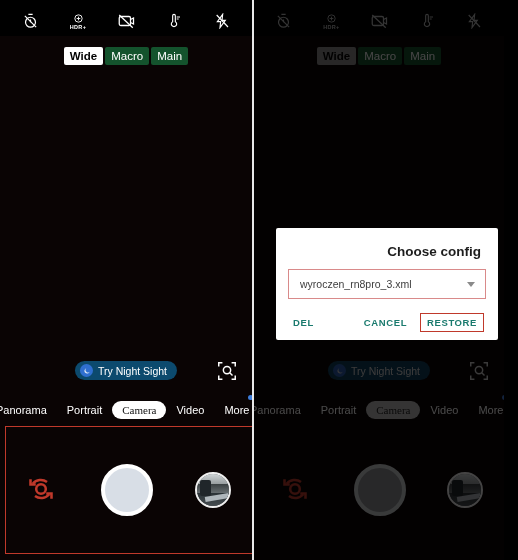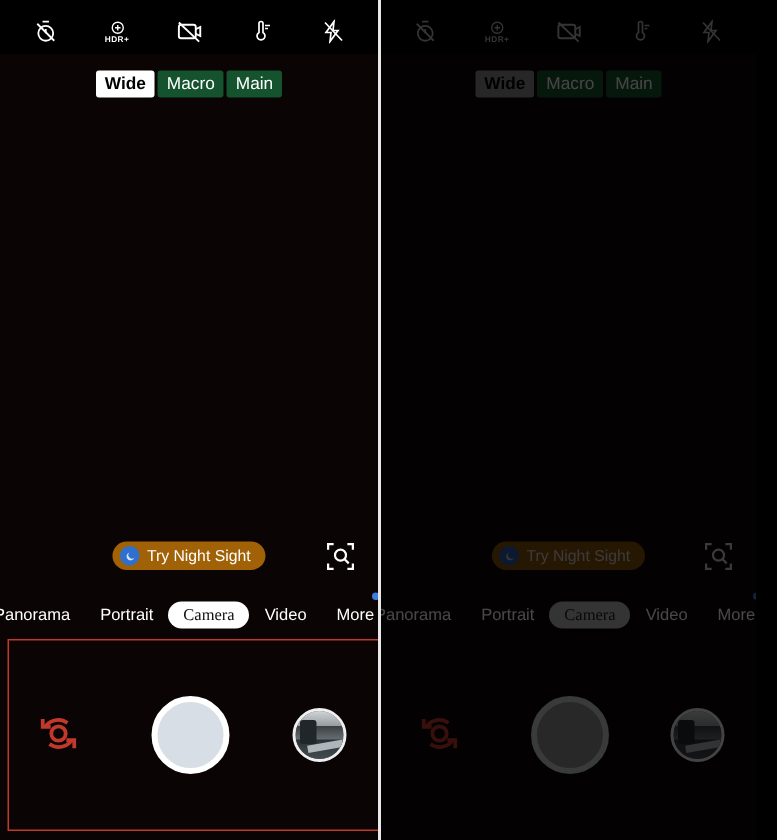--- a/index.html
+++ b/index.html
@@ -8,20 +8,21 @@
     background: #000;
     font-family: "Liberation Sans", sans-serif;
     overflow: hidden;
   }
   .screens { display: flex; width: 518px; height: 560px; position: relative; }
   .panel {
     position: relative;
     width: 252px; height: 560px;
     background: #000;
     overflow: hidden;
+    text-align: right;
   }
   .panel.right { border-left: 2px solid #e8e8e8; }
 
   
   .viewfinder {
     position: absolute; left: 0; right: 0; top: 36px; bottom: 0;
     background: #0a0404;
   }
   .panel.right .viewfinder { background: #080404; }
 
@@ -45,21 +46,21 @@
   .lenschip {
     font-size: 11.5px; padding: 2px 6px; color: #fff;
     background: #14532d; border-radius: 2px; line-height: 14px;
   }
   .lenschip.active { background: #ffffff; color: #000; font-weight: bold; }
 
   
   .nightpill {
     position: absolute; top: 361px; left: 50%; transform: translateX(-50%);
     display: flex; align-items: center; gap: 5px;
-    background: #a16207; border-radius: 11px; padding: 3px 10px 3px 5px;
+    background: #0c4a6e; border-radius: 11px; padding: 3px 10px 3px 5px;
     z-index: 6;
   }
   .moon { width: 13px; height: 13px; border-radius: 50%; background: #2f6fd0;
           display: flex; align-items: center; justify-content: center; }
   .nightpill .txt { font-size: 10.5px; color: #fff; white-space: nowrap; }
 
   
   .magnifier {
     position: absolute; top: 360px; right: 14px; width: 22px; height: 22px;
     z-index: 6;
@@ -337,15 +338,29 @@
       <div class="thumb">
         <span class="sky"></span>
           <span class="mid"></span>
           <span class="low"></span>
         <span class="dark"></span>
           <span class="strip"></span>
       </div>
     </div>
 
     <div class="scrim"></div>
+    <div class="dialog">
+      <div class="dialog-title">Choose config</div>
+      <div class="select-wrap">
+        <div class="select">
+          <span class="val">wyroczen_rn8pro_3.xml</span>
+          <span class="caret"></span>
+        </div>
+      </div>
+      <div class="actions">
+        <div class="act del">DEL</div>
+        <div class="act cancel">CANCEL</div>
+        <div class="act restore">RESTORE</div>
+      </div>
+    </div>
   </div>
 
 </div>
 
 </body></html>

